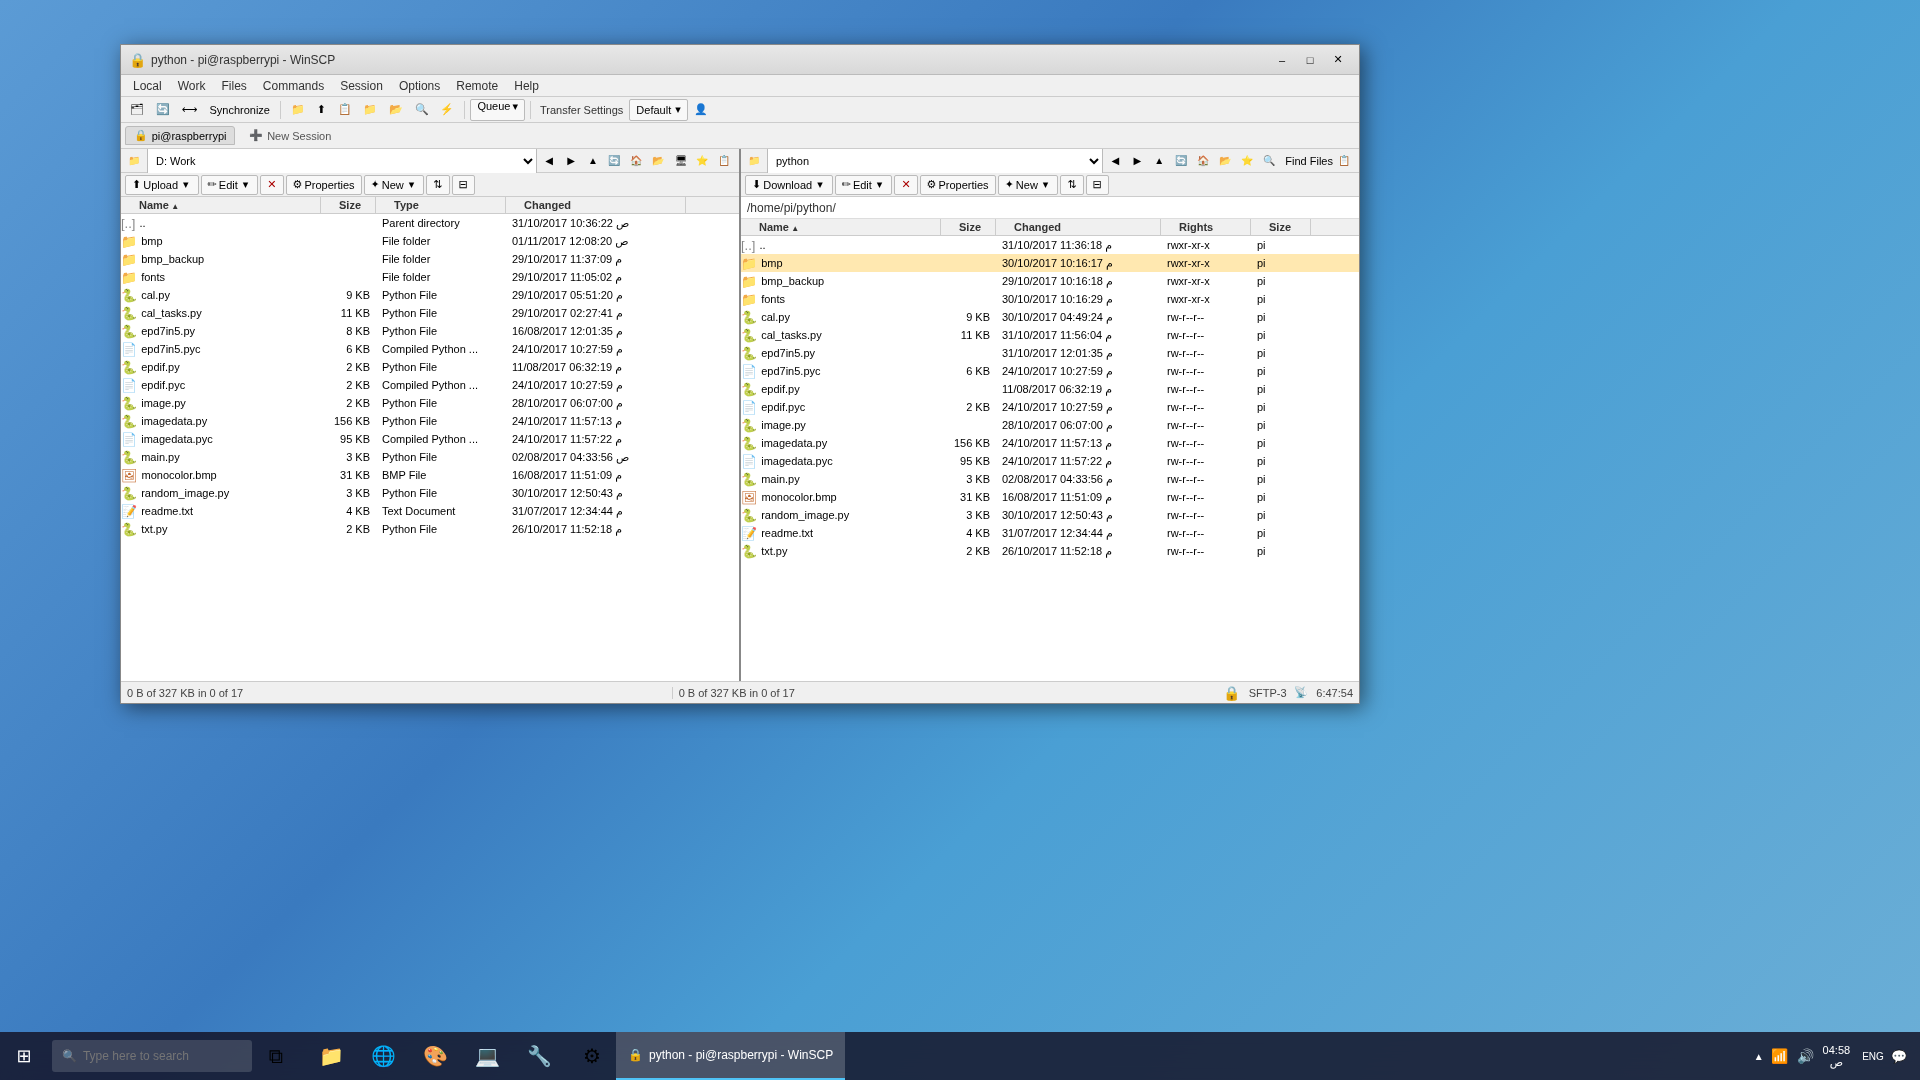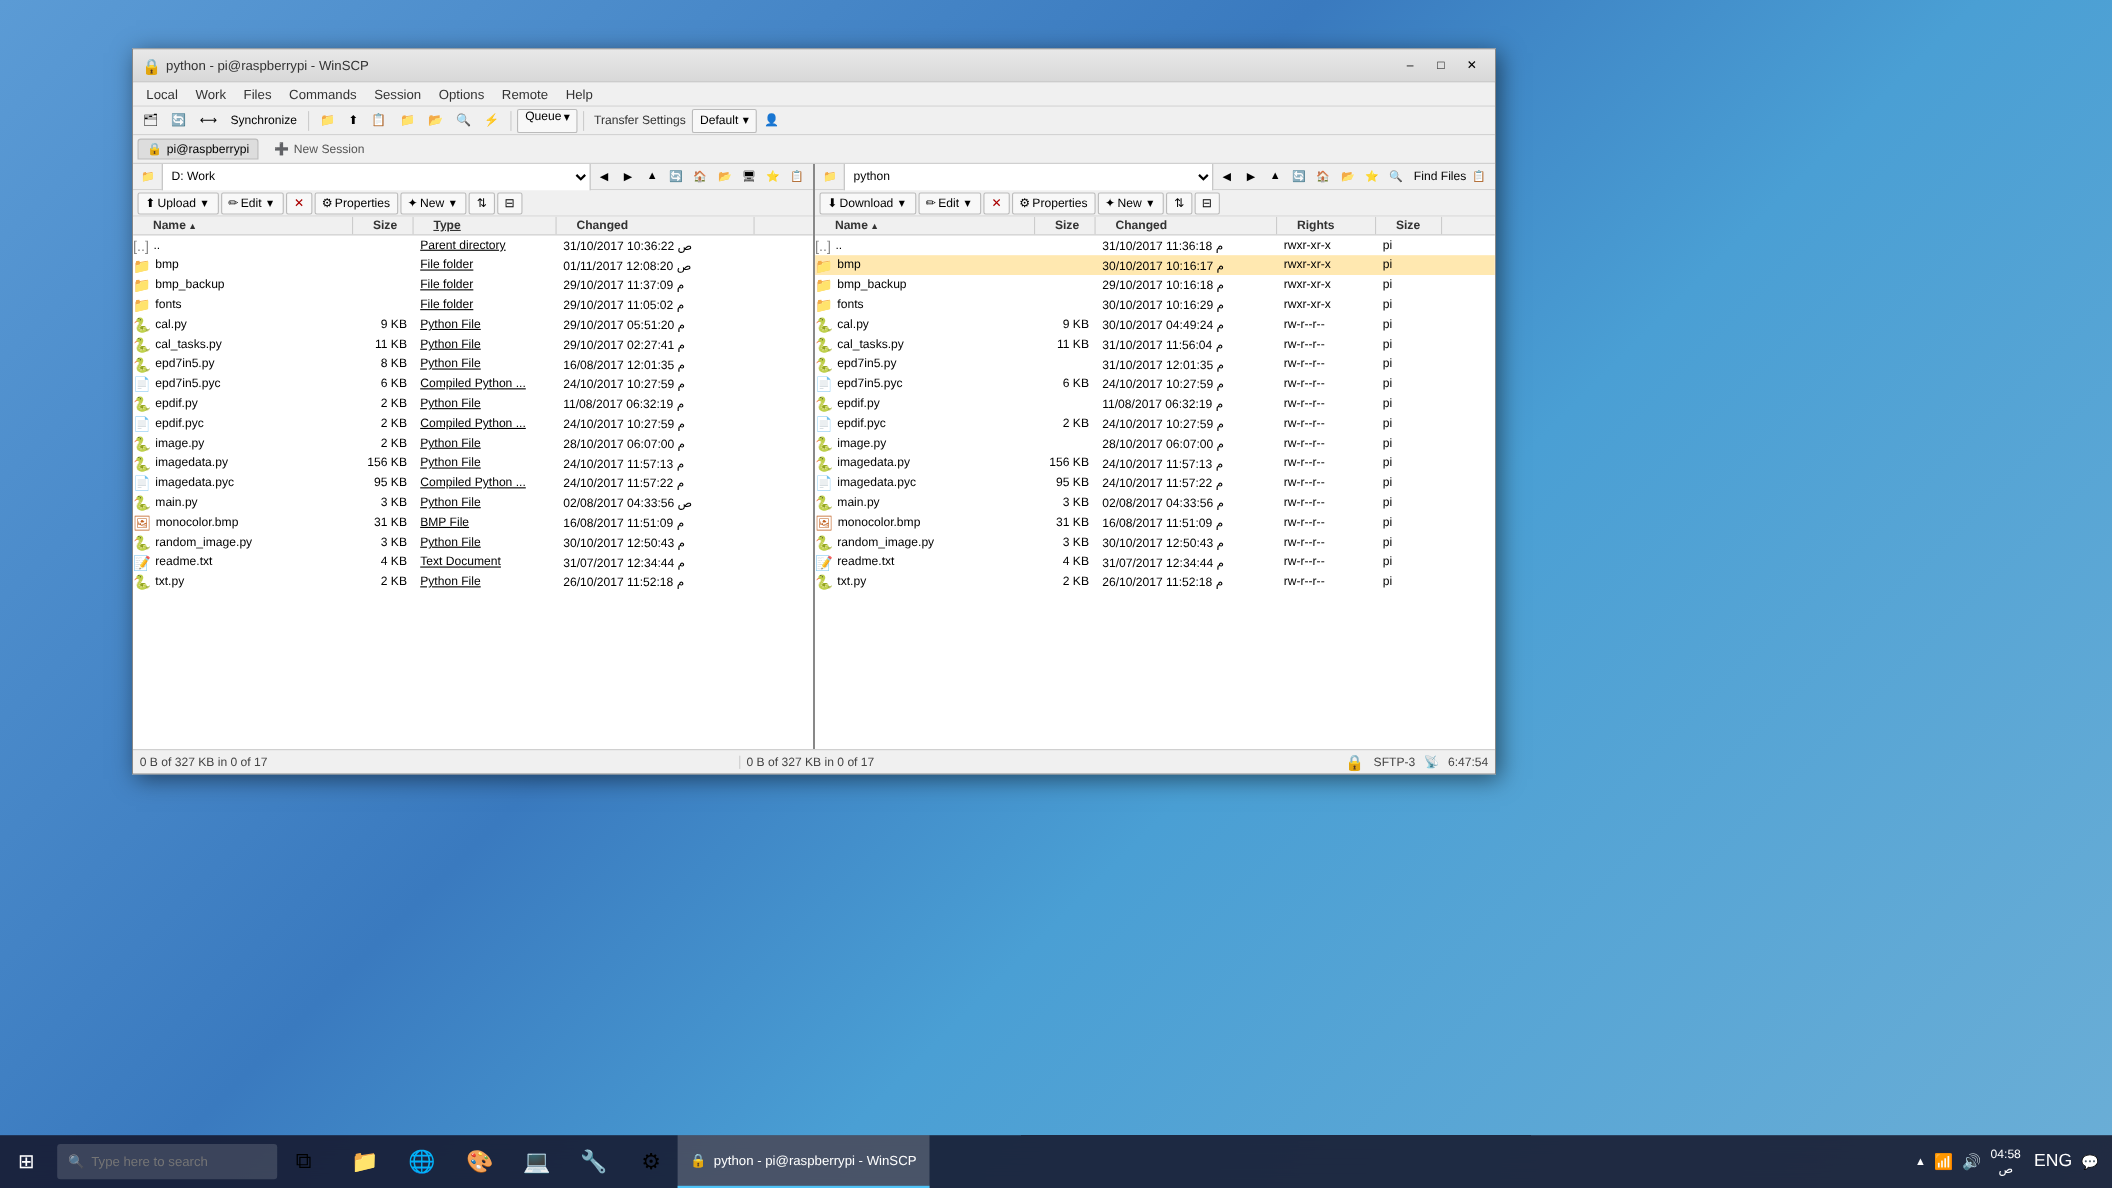--- a/index.html
+++ b/index.html
@@ -390,21 +390,21 @@
       font-weight: bold;
       border-right: 1px solid #ccc;
       cursor: pointer;
       user-select: none;
       white-space: nowrap;
       overflow: hidden;
     }
 
     .col-name { width: 200px; }
     .col-size { width: 55px; text-align: right; }
-    .col-type { width: 130px; text-decoration: underline; }
+    .col-type { width: 130px; }
     .col-changed { width: 180px; }
     .col-rights { width: 90px; }
     .col-owner { width: 60px; }
 
     .file-row {
       display: flex;
       align-items: center;
       height: 18px;
       border-bottom: none;
       cursor: pointer;
@@ -787,20 +787,23 @@
           </div>
           <div class="action-btn">
             <span>✦</span>
             <span>New</span>
             <span class="action-btn-dropdown">▾</span>
           </div>
           <button class="action-btn">⇅</button>
           <button class="action-btn">⊟</button>
         </div>
 
+        <div class="path-bar">
+          <span>/home/pi/python/</span>
+        </div>
 
         <div class="file-list">
           <div class="file-list-header">
             <div class="col-header col-name sort-asc">Name</div>
             <div class="col-header col-size">Size</div>
             <div class="col-header col-changed" style="width:165px;">Changed</div>
             <div class="col-header col-rights">Rights</div>
             <div class="col-header col-owner">Size</div>
           </div>
           <div id="right-files-container">
@@ -1027,18 +1030,18 @@
     </div>
 
     <div class="taskbar-tray">
       <span style="color:white; font-size:10px;">▲</span>
       <span style="color:white; font-size:14px;">📶</span>
       <span style="color:white; font-size:14px;">🔊</span>
       <div class="tray-time">
         <div>04:58</div>
         <div>ص</div>
       </div>
-      <span style="color:white; font-size:16px; margin-left:4px;">ENG</span>
+      <span style="color:white; font-size:10px; margin-left:4px;">ENG</span>
       <span style="color:white; font-size:13px;">💬</span>
     </div>
   </div>
 
 </div>
 
 </body></html>

